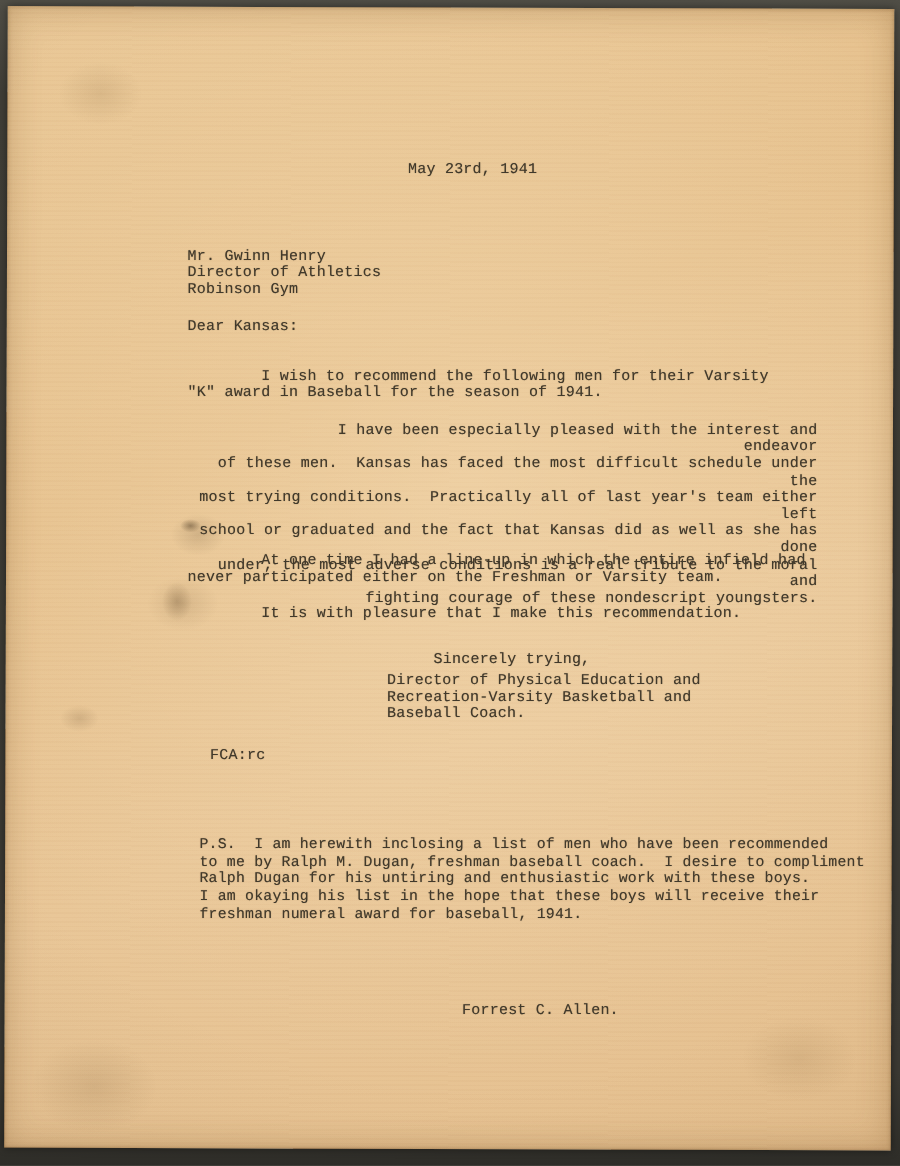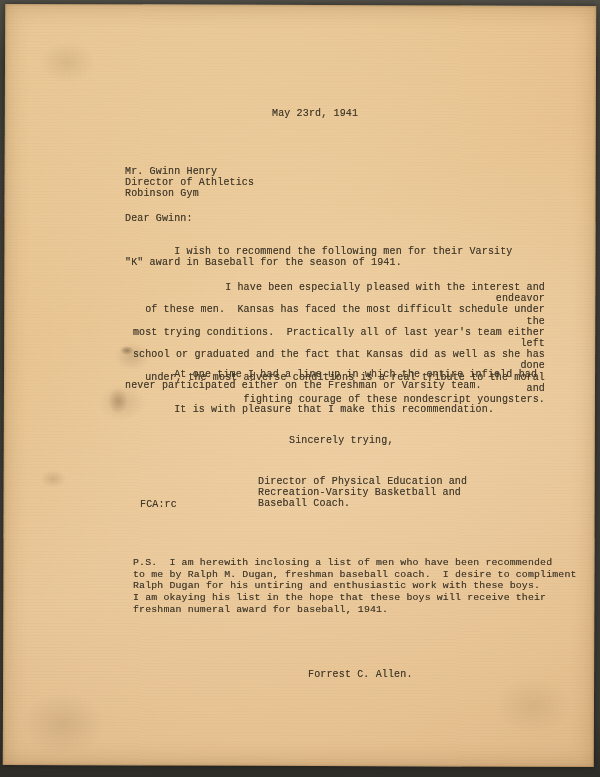--- a/index.html
+++ b/index.html
@@ -87,40 +87,40 @@
     <div class="stain stain-a"></div>
     <div class="stain stain-b"></div>
     <div class="stain stain-c"></div>
 
     <div class="block" style="left:272px; top:108px;">May 23rd, 1941</div>
 
     <div class="block" style="left:125px; top:166px;">Mr. Gwinn Henry
 Director of Athletics
 Robinson Gym</div>
 
-    <div class="block" style="left:125px; top:213px;">Dear Gwinn:</div>
+    <div class="block" style="left:125px; top:213px;">Dear Kansas:</div>
 
     <div class="block" style="left:125px; top:246px; width:400px;">        I wish to recommend the following men for their Varsity
 "K" award in Baseball for the season of 1941.</div>
 
     <div class="block" style="left:125px; top:282px; width:420px;text-align:right;">        I have been especially pleased with the interest and endeavor
 of these men.  Kansas has faced the most difficult schedule under the
 most trying conditions.  Practically all of last year's team either left
 school or graduated and the fact that Kansas did as well as she has done
 under, the most adverse conditions is a real tribute to the moral and
 fighting courage of these nondescript youngsters.</div>
 
     <div class="block" style="left:125px; top:369px; width:420px;">        At one time I had a line-up in which the entire infield had
 never participated either on the Freshman or Varsity team.</div>
 
     <div class="block" style="left:125px; top:404px; width:420px;">        It is with pleasure that I make this recommendation.</div>
 
     <div class="block" style="left:289px; top:435px;">Sincerely trying,</div>
 
-    <div class="block" style="left:258px; top:476px;">Director of Physical Education and
+    <div class="block" style="left:258px; top:449px;">Director of Physical Education and
 Recreation-Varsity Basketball and
 Baseball Coach.</div>
 
     <div class="block" style="left:140px; top:499px;">FCA:rc</div>
 
     <div class="block ps" style="left:133px; top:557px; width:450px;">P.S.  I am herewith inclosing a list of men who have been recommended
 to me by Ralph M. Dugan, freshman baseball coach.  I desire to compliment
 Ralph Dugan for his untiring and enthusiastic work with these boys.
 I am okaying his list in the hope that these boys will receive their
 freshman numeral award for baseball, 1941.</div>

